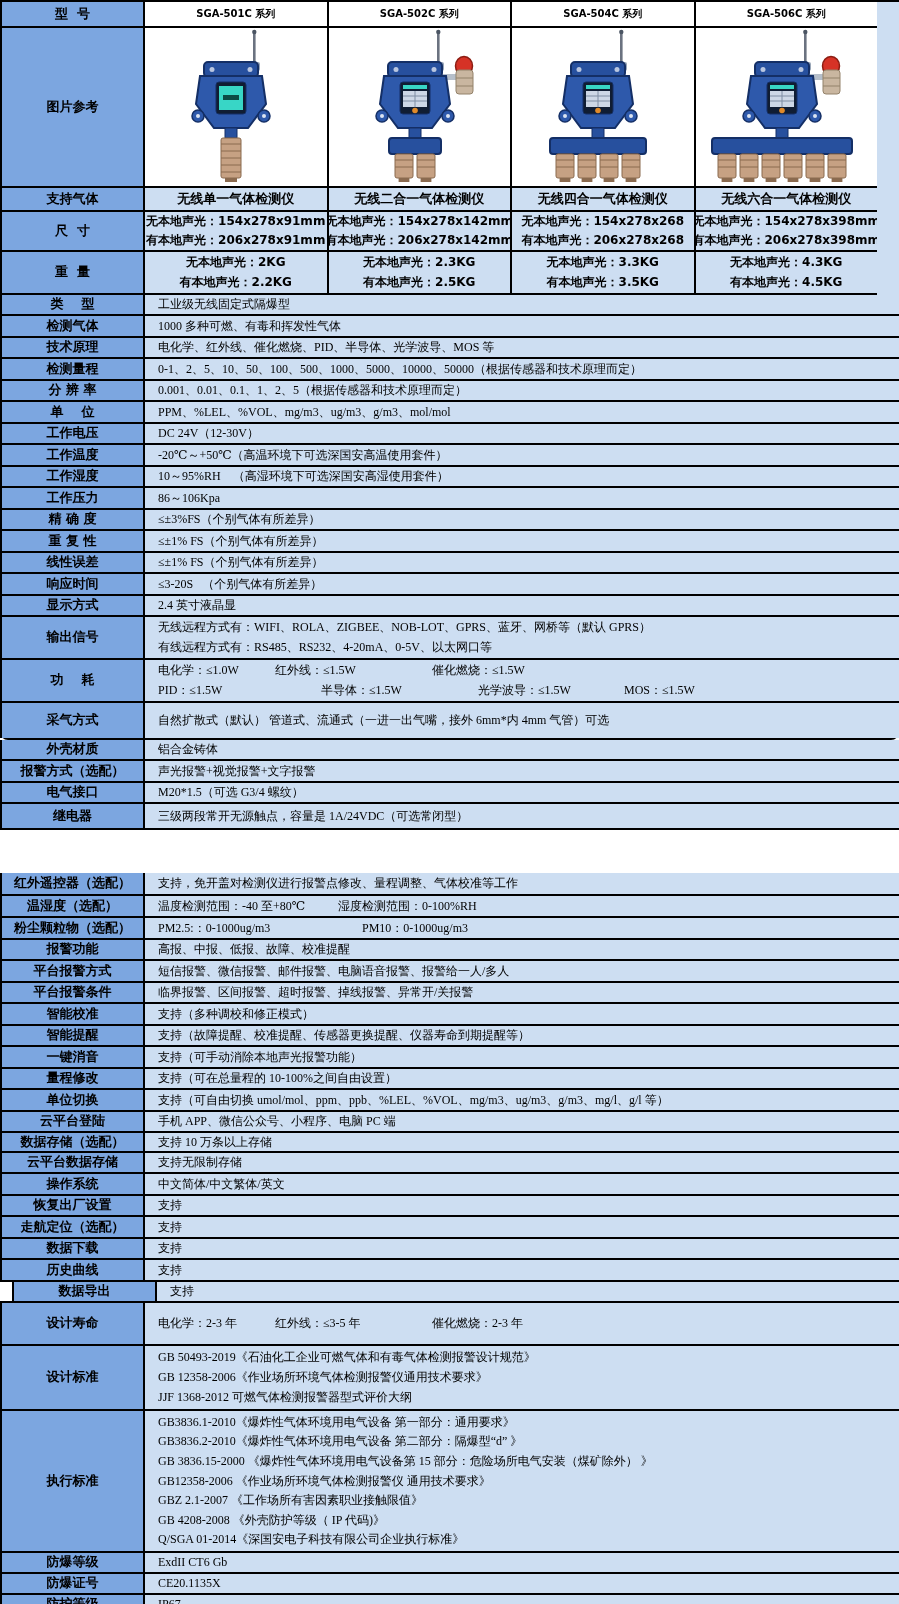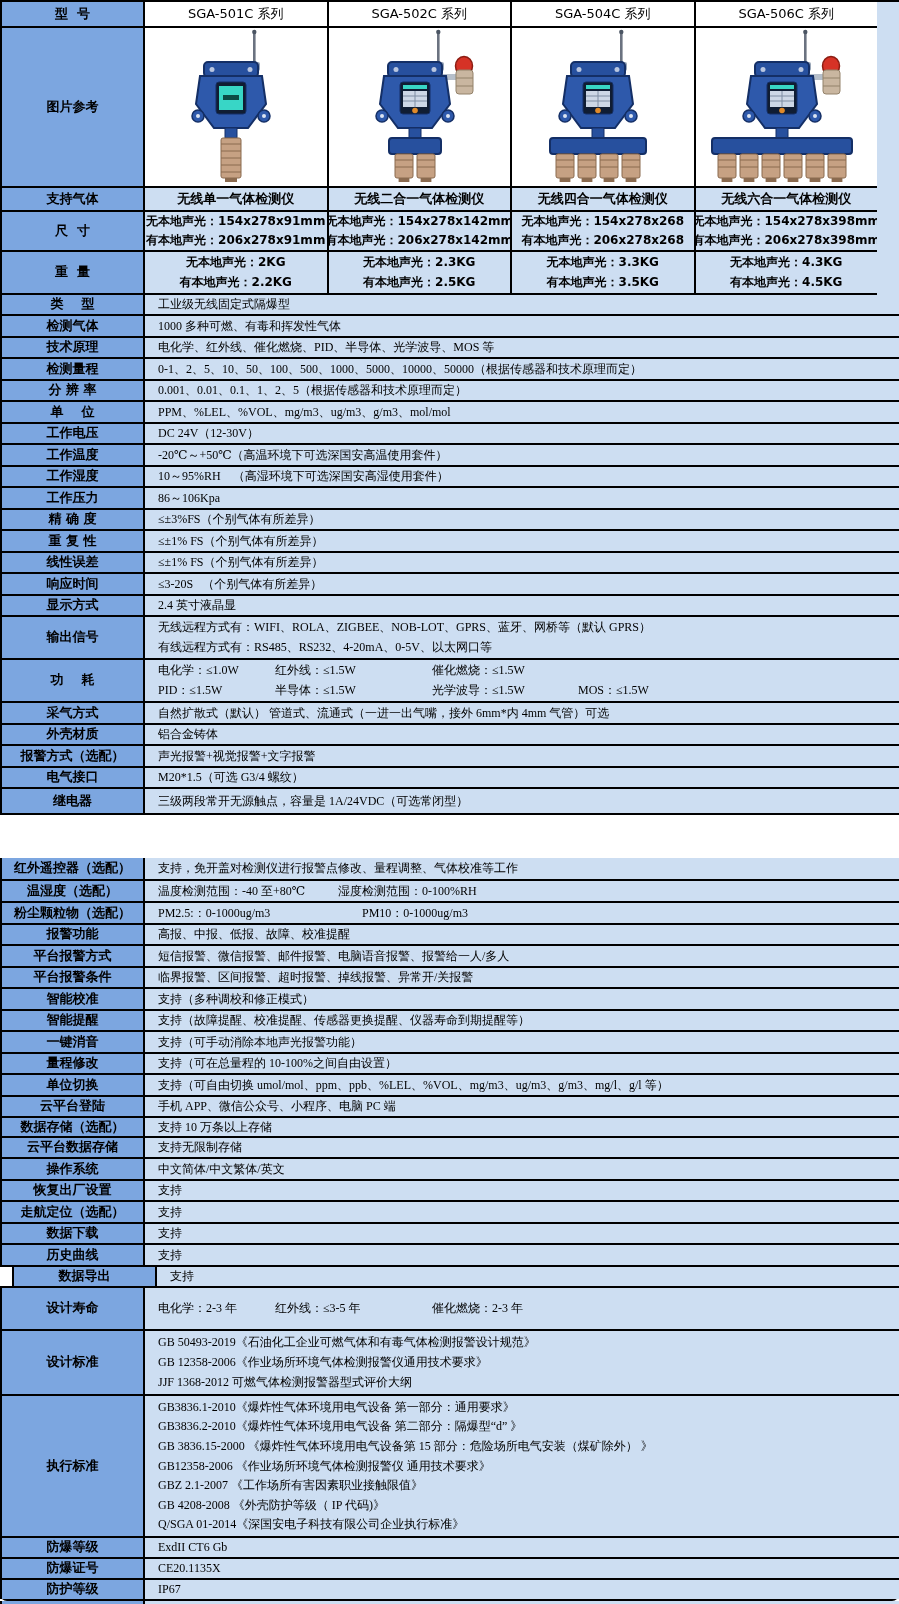--- a/index.html
+++ b/index.html
@@ -23,21 +23,21 @@
   .sliver{flex:1;background:var(--cell-bg);}
   .label-cell{
     width:143px;flex:0 0 143px;background:var(--label-bg);
     display:flex;align-items:center;justify-content:center;
     font-weight:bold;font-size:13px;text-align:center;line-height:1.15;
     white-space:pre;
   }
   .model-cell{
     width:183.5px;flex:0 0 183.5px;background:var(--model-bg);
     display:flex;align-items:center;justify-content:center;
-    font-weight:normal;font-size:13px;
+    font-weight:bold;font-size:10px;
   }
   .image-cell{
     width:183.5px;flex:0 0 183.5px;background:var(--model-bg);
     display:flex;align-items:flex-end;justify-content:center;
   }
   .image-cell svg{display:block;}
   .gas-cell{
     width:183.5px;flex:0 0 183.5px;background:var(--cell-bg);
     display:flex;align-items:center;justify-content:center;
     font-weight:bold;font-size:13px;
@@ -395,24 +395,24 @@
       <div class="cell label-cell">输出信号</div>
       <div class="cell value-cell">
         <div class="vline"><span class="seg">无线远程方式有：WIFI、ROLA、ZIGBEE、NOB-LOT、GPRS、蓝牙、网桥等（默认 GPRS）</span></div>
         <div class="vline"><span class="seg">有线远程方式有：RS485、RS232、4-20mA、0-5V、以太网口等</span></div>
       </div>
     </div>
     <div class="row spec-row" style="height: 43px;">
       <div class="cell label-cell">功    耗</div>
       <div class="cell value-cell">
         <div class="vline"><span class="seg" style="width: 117px;">电化学：≤1.0W</span><span class="seg" style="width: 157px;">红外线：≤1.5W</span><span class="seg">催化燃烧：≤1.5W</span></div>
-        <div class="vline"><span class="seg" style="width: 117px;">PID：≤1.5W</span><span class="seg" style="width: 157px;">半导体：≤1.5W</span><span class="seg" style="width: 146px;">光学波导：≤1.5W</span><span class="seg">MOS：≤1.5W</span></div>
-      </div>
-    </div>
-    <div class="row spec-row" style="height: 22px;">
+        <div class="vline"><span class="seg" style="width: 117px;">PID：≤1.5W</span><span class="seg" style="width: 157px; margin-left: 46px;">半导体：≤1.5W</span><span class="seg" style="width: 146px;">光学波导：≤1.5W</span><span class="seg">MOS：≤1.5W</span></div>
+      </div>
+    </div>
+    <div class="row spec-row" style="height: 37px; border-radius: 8px;">
       <div class="cell label-cell">采气方式</div>
       <div class="cell value-cell">
         <div class="vline"><span class="seg">自然扩散式（默认） 管道式、流通式（一进一出气嘴，接外 6mm*内 4mm 气管）可选</span></div>
       </div>
     </div>
     <div class="row spec-row" style="height: 21px;">
       <div class="cell label-cell">外壳材质</div>
       <div class="cell value-cell">
         <div class="vline"><span class="seg">铝合金铸体</span></div>
       </div>

